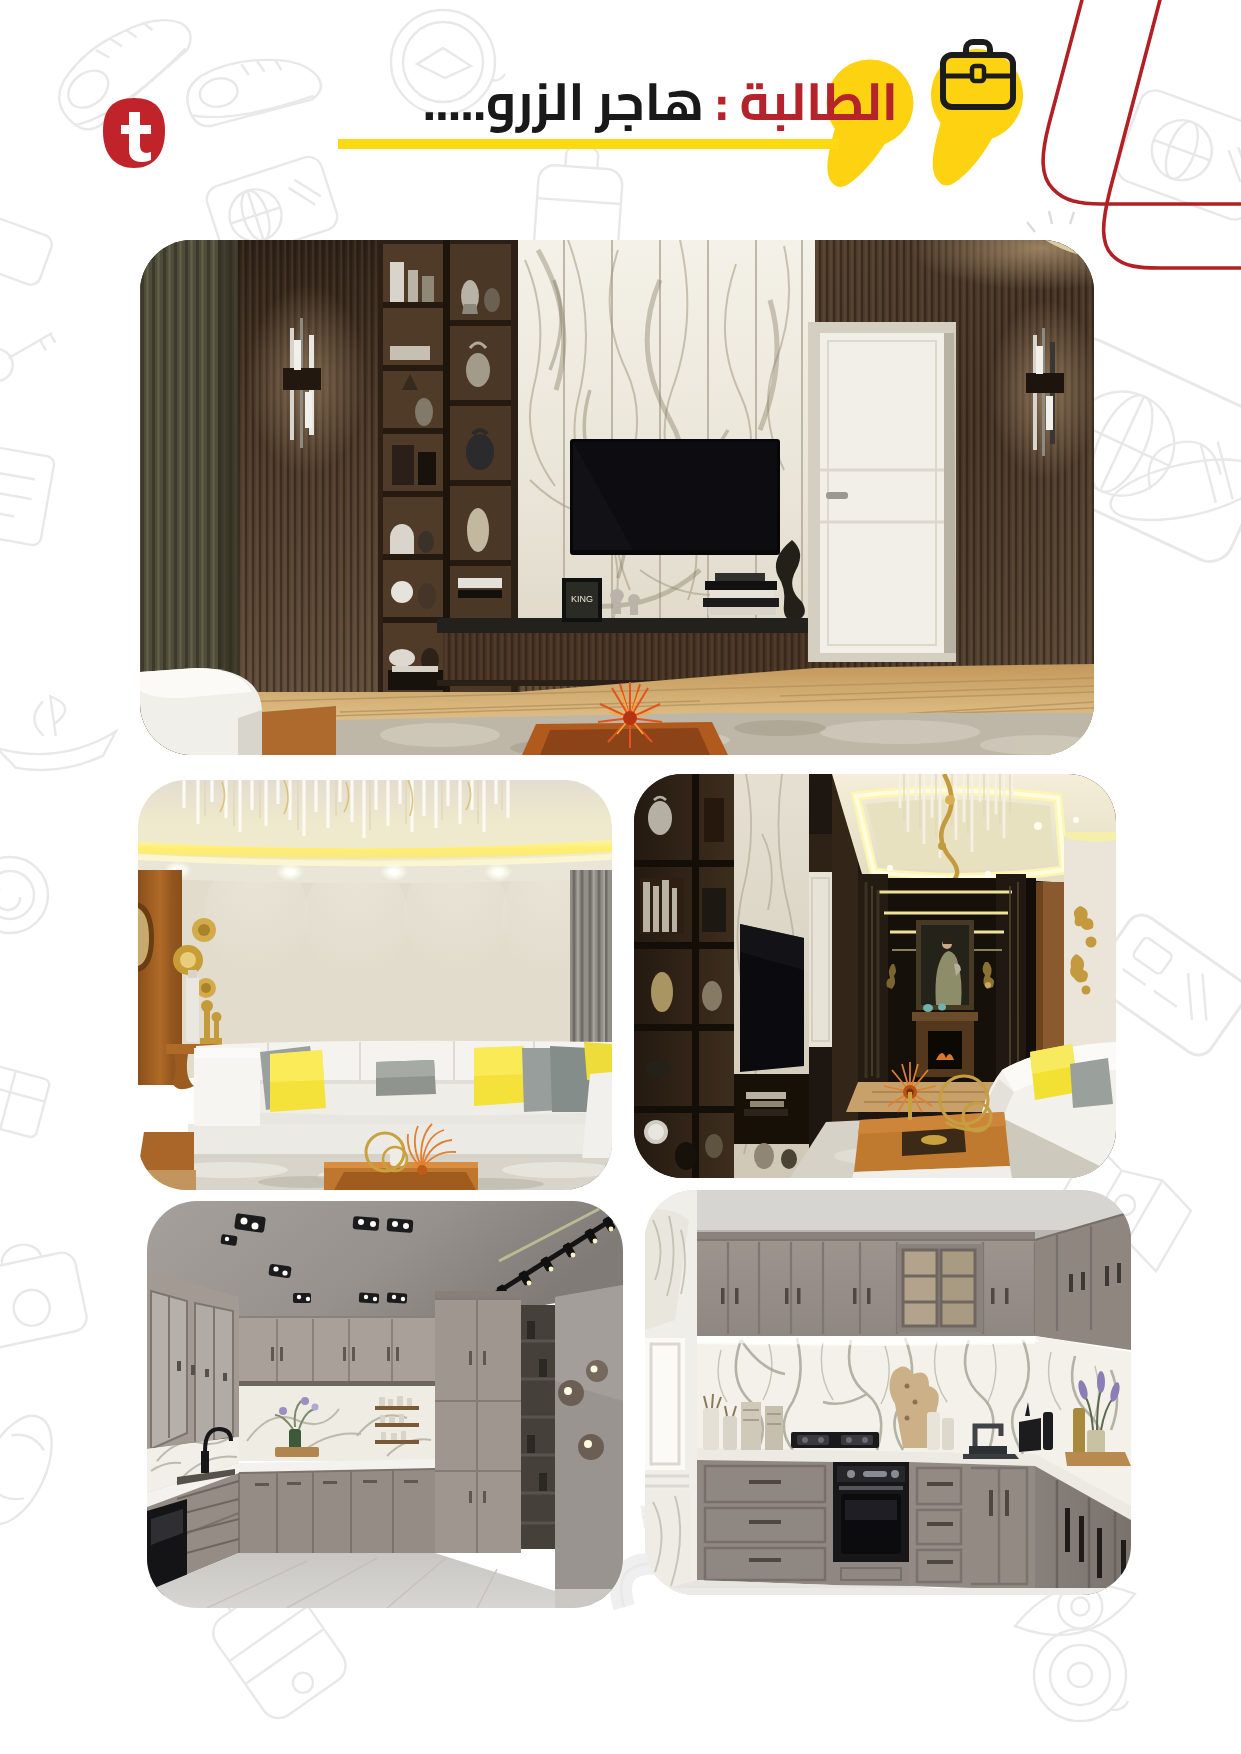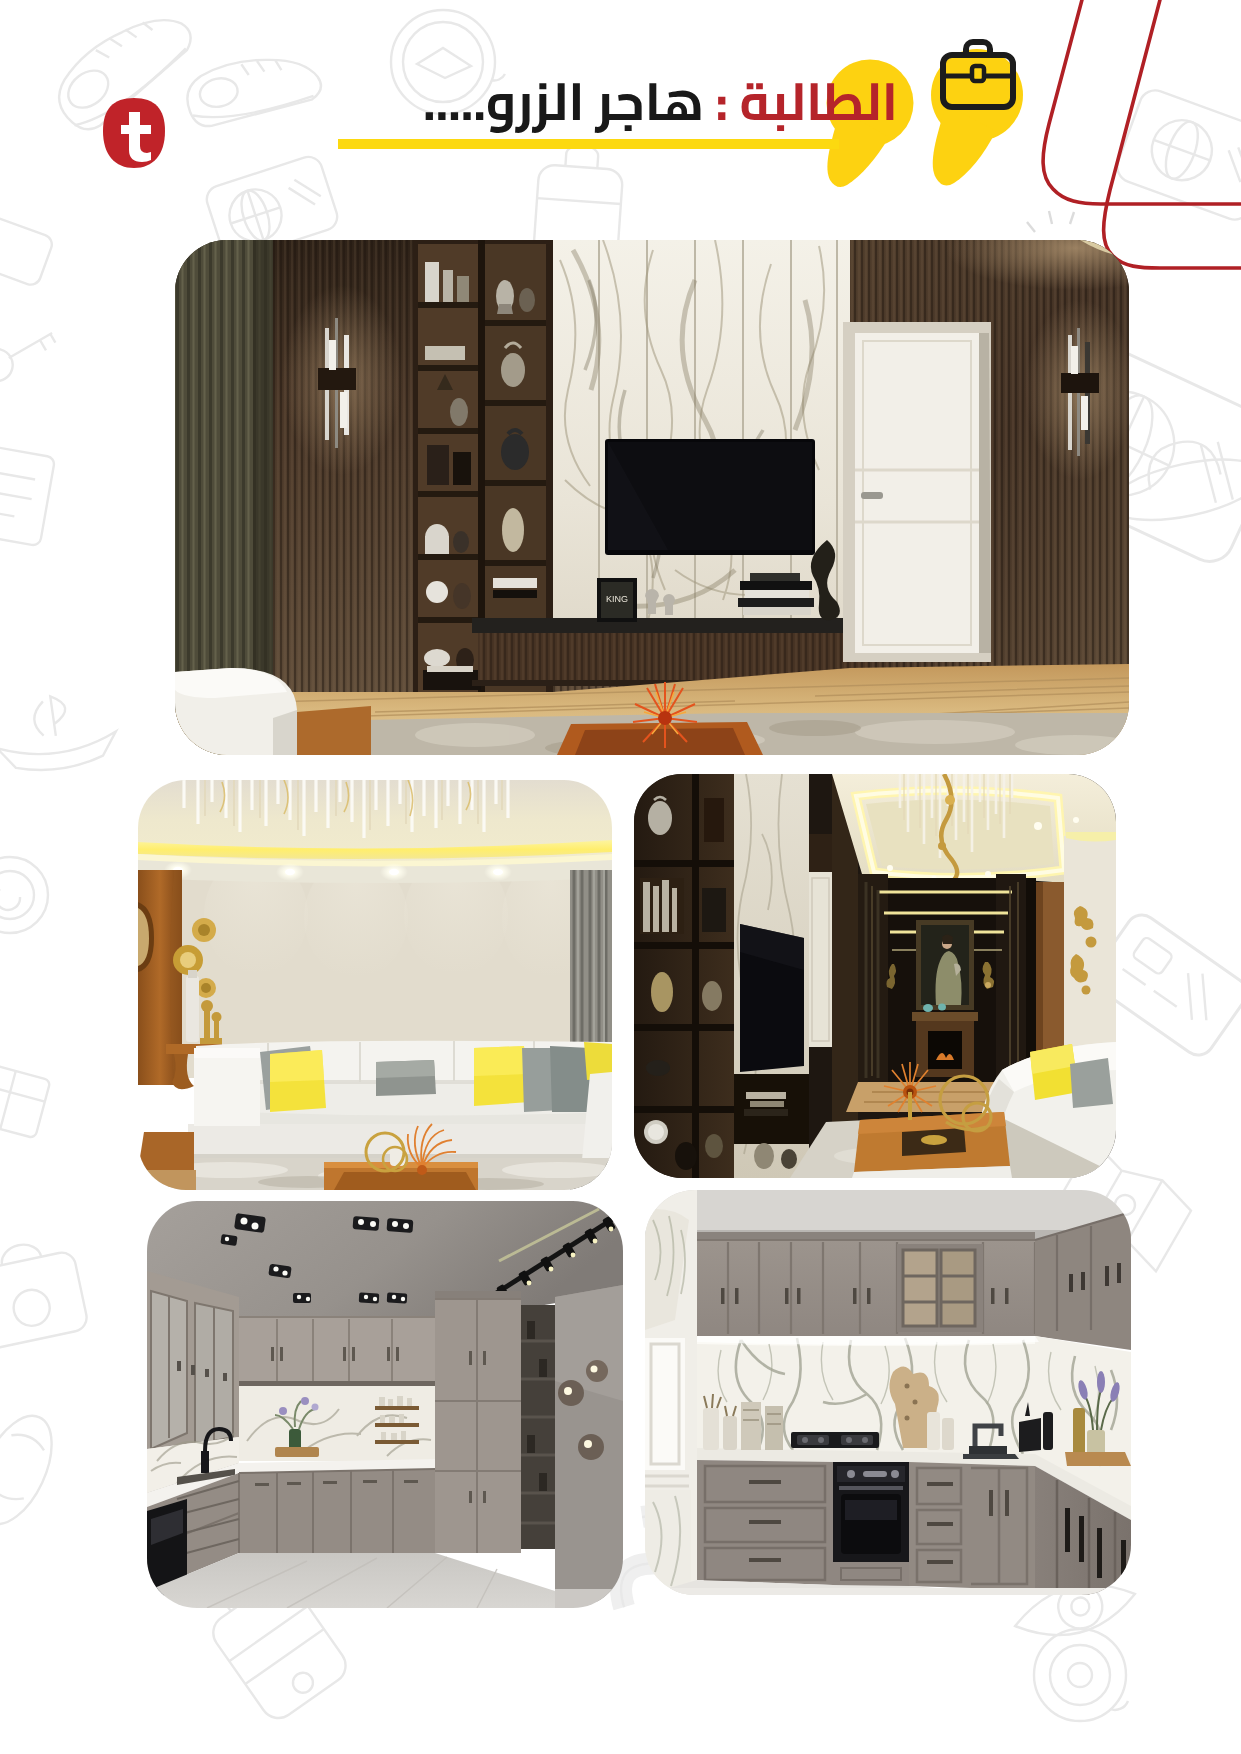--- a/index.html
+++ b/index.html
@@ -188,21 +188,21 @@
 </svg>
 
 <svg class="abs" style="left:398px;top:62px" width="510" height="78" viewBox="-500 -58 510 78">
   <path d="M-11.60 0.0V-36.74H-4.68V0.0Z M-26.86 0.0V-36.74H-19.91V0.0ZM-32.76 0.0V-6.01H-26.86V0.0ZM-32.76 0.0Q-33.05 0.0 -33.25 -0.20Q-33.44 -0.41 -33.56 -0.81Q-33.67 -1.20 -33.73 -1.76Q-33.8 -2.32 -33.8 -3.02Q-33.8 -3.95 -33.70 -4.60Q-33.60 -5.26 -33.37 -5.64Q-33.13 -6.01 -32.76 -6.01Z M-38.21 0.0V-6.01H-32.73V0.0ZM-74.46 0.0V-6.01H-38.16L-44.02 -0.94V-11.87Q-44.02 -14.81 -44.82 -16.60Q-45.61 -18.39 -47.07 -19.24Q-48.54 -20.08 -50.63 -20.08Q-52.88 -20.08 -54.87 -19.20Q-56.86 -18.31 -58.58 -16.91Q-60.30 -15.51 -61.76 -13.90Q-63.22 -12.29 -64.37 -10.79Q-65.52 -9.30 -66.33 -8.29L-67.92 -13.29Q-65.79 -16.03 -63.92 -18.36Q-62.06 -20.70 -60.06 -22.43Q-58.05 -24.16 -55.60 -25.13Q-53.16 -26.09 -49.91 -26.09Q-46.44 -26.09 -44.01 -24.93Q-41.57 -23.76 -40.04 -21.72Q-38.50 -19.69 -37.80 -17.15Q-37.10 -14.61 -37.10 -11.87V0.0ZM-70.89 -6.01V-36.74H-63.94V-6.01ZM-74.46 0.0Q-74.75 0.0 -74.95 -0.20Q-75.15 -0.41 -75.26 -0.81Q-75.38 -1.20 -75.44 -1.76Q-75.50 -2.32 -75.50 -3.02Q-75.50 -3.95 -75.40 -4.60Q-75.30 -5.26 -75.07 -5.64Q-74.84 -6.01 -74.46 -6.01ZM-32.73 0.0V-6.01Q-32.44 -6.01 -32.24 -5.80Q-32.04 -5.59 -31.93 -5.20Q-31.82 -4.80 -31.75 -4.26Q-31.69 -3.71 -31.69 -3.02Q-31.69 -2.32 -31.75 -1.76Q-31.82 -1.20 -31.93 -0.81Q-32.04 -0.41 -32.24 -0.20Q-32.44 0.0 -32.73 0.0Z M-80.39 0.0V-6.01H-74.46V0.0ZM-87.31 0.0V-36.74H-80.39V0.0ZM-74.46 0.0V-6.01Q-74.17 -6.01 -73.97 -5.80Q-73.77 -5.59 -73.66 -5.20Q-73.54 -4.80 -73.48 -4.26Q-73.42 -3.71 -73.42 -3.02Q-73.42 -2.32 -73.48 -1.76Q-73.54 -1.20 -73.66 -0.81Q-73.77 -0.41 -73.97 -0.20Q-74.17 0.0 -74.46 0.0Z M-102.57 0.0V-36.74H-95.62V0.0ZM-108.47 0.0V-6.01H-102.57V0.0ZM-108.47 0.0Q-108.76 0.0 -108.96 -0.20Q-109.16 -0.41 -109.27 -0.81Q-109.38 -1.20 -109.45 -1.76Q-109.51 -2.32 -109.51 -3.02Q-109.51 -3.95 -109.41 -4.60Q-109.31 -5.26 -109.08 -5.64Q-108.84 -6.01 -108.47 -6.01Z M-113.92 0.0V-6.01H-108.45V0.0ZM-126.36 0.0Q-126.65 0.0 -126.85 -0.20Q-127.04 -0.41 -127.16 -0.81Q-127.27 -1.20 -127.33 -1.76Q-127.4 -2.32 -127.4 -3.02Q-127.4 -3.95 -127.30 -4.60Q-127.20 -5.26 -126.97 -5.64Q-126.73 -6.01 -126.36 -6.01ZM-126.36 0.0V-6.01H-116.82L-120.88 -2.66V-26.09H-113.92V0.0ZM-108.45 0.0V-6.01Q-108.16 -6.01 -107.96 -5.80Q-107.76 -5.59 -107.65 -5.20Q-107.53 -4.80 -107.47 -4.26Q-107.41 -3.71 -107.41 -3.02Q-107.41 -2.32 -107.47 -1.76Q-107.53 -1.20 -107.65 -0.81Q-107.76 -0.41 -107.96 -0.20Q-108.15 0.0 -108.45 0.0ZM-120.90 11.06V5.13H-113.91V11.06Z M-143.58 0.0Q-148.00 0.0 -150.86 -1.39Q-153.72 -2.79 -155.09 -5.66Q-156.46 -8.52 -156.46 -12.90Q-156.46 -17.27 -155.09 -20.21Q-153.72 -23.16 -150.86 -24.63Q-148.00 -26.09 -143.58 -26.09H-131.82V-3.27H-138.77V-21.55L-137.05 -20.08H-143.58Q-145.68 -20.08 -146.99 -19.57Q-148.30 -19.06 -148.91 -17.53Q-149.51 -15.99 -149.51 -12.90Q-149.51 -9.92 -148.96 -8.44Q-148.40 -6.97 -147.10 -6.49Q-145.80 -6.01 -143.58 -6.01H-126.34V0.0ZM-126.34 0.0V-6.01Q-126.05 -6.01 -125.85 -5.80Q-125.66 -5.59 -125.54 -5.20Q-125.43 -4.80 -125.37 -4.26Q-125.30 -3.71 -125.30 -3.02Q-125.30 -2.32 -125.37 -1.76Q-125.43 -1.20 -125.54 -0.81Q-125.66 -0.41 -125.85 -0.20Q-126.05 0.0 -126.34 0.0ZM-151.30 -30.87V-36.80H-144.60V-30.87ZM-141.85 -30.87V-36.80H-135.16V-30.87Z M-179.87 -15.54V-23.25H-172.61V-15.54ZM-179.87 0.0V-7.71H-172.61V0.0Z" fill="#b5242a"></path>
   <path d="M-235.76 0.0V-6.01H-199.66L-204.49 -2.12V-11.00Q-204.49 -15.47 -205.67 -18.18Q-206.85 -20.90 -209.37 -22.13Q-211.88 -23.36 -215.88 -23.36Q-217.81 -23.36 -220.10 -23.23Q-222.39 -23.10 -224.65 -22.91Q-226.91 -22.71 -228.75 -22.52L-229.48 -27.21Q-227.69 -27.67 -225.36 -28.18Q-223.03 -28.69 -220.45 -29.06Q-217.87 -29.42 -215.41 -29.42Q-212.06 -29.42 -208.87 -28.52Q-205.68 -27.61 -203.13 -25.52Q-200.58 -23.42 -199.07 -19.86Q-197.57 -16.30 -197.57 -11.00V0.0ZM-230.41 -6.01V-8.60Q-230.41 -11.14 -229.12 -13.28Q-227.83 -15.42 -225.60 -16.71Q-223.37 -18.00 -220.64 -18.00Q-217.89 -18.00 -215.69 -16.71Q-213.49 -15.42 -212.22 -13.29Q-210.95 -11.16 -210.95 -8.62V-6.01H-216.49V-8.62Q-216.49 -9.94 -217.05 -10.95Q-217.61 -11.97 -218.54 -12.57Q-219.48 -13.18 -220.64 -13.18Q-221.77 -13.18 -222.73 -12.57Q-223.69 -11.97 -224.28 -10.94Q-224.86 -9.92 -224.86 -8.60V-6.01ZM-235.76 0.0Q-236.06 0.0 -236.25 -0.20Q-236.45 -0.41 -236.57 -0.81Q-236.68 -1.20 -236.74 -1.76Q-236.80 -2.32 -236.80 -3.02Q-236.80 -3.95 -236.71 -4.60Q-236.61 -5.26 -236.37 -5.64Q-236.14 -6.01 -235.76 -6.01Z M-241.69 0.0V-6.01H-235.76V0.0ZM-248.61 0.0V-36.74H-241.69V0.0ZM-235.76 0.0V-6.01Q-235.47 -6.01 -235.27 -5.80Q-235.08 -5.59 -234.96 -5.20Q-234.85 -4.80 -234.79 -4.26Q-234.72 -3.71 -234.72 -3.02Q-234.72 -2.32 -234.79 -1.76Q-234.85 -1.20 -234.96 -0.81Q-235.08 -0.41 -235.27 -0.20Q-235.47 0.0 -235.76 0.0Z M-283.34 0.0V-6.01H-261.01L-263.35 -4.12V-13.72Q-263.35 -16.83 -265.29 -18.44Q-267.24 -20.05 -271.44 -20.05Q-272.63 -20.05 -274.70 -19.87Q-276.77 -19.70 -279.22 -19.34L-279.89 -24.83Q-277.70 -25.37 -275.37 -25.73Q-273.04 -26.09 -270.83 -26.09Q-266.56 -26.09 -263.32 -24.61Q-260.08 -23.13 -258.23 -20.38Q-256.39 -17.62 -256.39 -13.72V0.0ZM-283.34 0.0Q-283.64 0.0 -283.83 -0.20Q-284.03 -0.41 -284.15 -0.81Q-284.26 -1.20 -284.32 -1.76Q-284.38 -2.32 -284.38 -3.02Q-284.38 -3.95 -284.29 -4.60Q-284.19 -5.26 -283.95 -5.64Q-283.72 -6.01 -283.34 -6.01ZM-273.33 11.06V5.13H-266.34V11.06Z M-290.06 0.0V-6.01H-283.34V0.0ZM-300.16 12.92Q-300.80 12.92 -301.59 12.85Q-302.38 12.78 -303.23 12.71L-302.94 6.77Q-302.11 6.81 -301.37 6.85Q-300.63 6.90 -300.24 6.90Q-298.19 6.90 -296.98 5.30Q-295.77 3.71 -295.77 0.77V-26.09H-288.82V0.77Q-288.82 4.32 -290.25 7.07Q-291.68 9.83 -294.23 11.37Q-296.78 12.92 -300.16 12.92ZM-283.34 0.0V-6.01Q-283.05 -6.01 -282.85 -5.80Q-282.65 -5.59 -282.54 -5.20Q-282.42 -4.80 -282.36 -4.26Q-282.30 -3.71 -282.30 -3.02Q-282.30 -2.32 -282.36 -1.76Q-282.42 -1.20 -282.54 -0.81Q-282.65 -0.41 -282.85 -0.20Q-283.05 0.0 -283.34 0.0Z M-325.05 0.0V-36.74H-318.13V0.0Z M-340.32 0.0V-36.74H-333.36V0.0ZM-346.21 0.0V-6.01H-340.32V0.0ZM-346.21 0.0Q-346.50 0.0 -346.70 -0.20Q-346.90 -0.41 -347.01 -0.81Q-347.13 -1.20 -347.19 -1.76Q-347.25 -2.32 -347.25 -3.02Q-347.25 -3.95 -347.15 -4.60Q-347.06 -5.26 -346.82 -5.64Q-346.59 -6.01 -346.21 -6.01Z M-352.92 0.0V-6.01H-346.21V0.0ZM-363.03 12.92Q-363.66 12.92 -364.46 12.85Q-365.25 12.78 -366.10 12.71L-365.81 6.77Q-364.98 6.81 -364.24 6.85Q-363.49 6.90 -363.11 6.90Q-361.06 6.90 -359.85 5.30Q-358.64 3.71 -358.64 0.77V-26.09H-351.69V0.77Q-351.69 4.32 -353.12 7.07Q-354.55 9.83 -357.09 11.37Q-359.64 12.92 -363.03 12.92ZM-346.21 0.0V-6.01Q-345.92 -6.01 -345.72 -5.80Q-345.52 -5.59 -345.41 -5.20Q-345.29 -4.80 -345.23 -4.26Q-345.17 -3.71 -345.17 -3.02Q-345.17 -2.32 -345.23 -1.76Q-345.29 -1.20 -345.41 -0.81Q-345.52 -0.41 -345.72 -0.20Q-345.92 0.0 -346.21 0.0ZM-358.64 -30.87V-36.80H-351.65V-30.87Z M-379.82 12.92Q-380.46 12.92 -381.25 12.85Q-382.05 12.78 -382.89 12.71L-382.60 6.77Q-381.78 6.81 -381.03 6.85Q-380.29 6.90 -379.90 6.90Q-377.86 6.90 -376.64 5.30Q-375.43 3.71 -375.43 0.77V-26.09H-368.48V0.77Q-368.48 4.32 -369.91 7.07Q-371.34 9.83 -373.89 11.37Q-376.44 12.92 -379.82 12.92Z M-399.38 12.92Q-401.34 12.92 -403.45 12.63Q-405.55 12.34 -407.91 11.84L-406.89 6.29Q-404.28 6.61 -402.46 6.76Q-400.64 6.90 -399.38 6.90Q-395.66 6.90 -393.99 5.55Q-392.33 4.20 -392.33 1.52V-21.29L-390.60 -20.08H-397.13Q-399.23 -20.08 -400.54 -19.57Q-401.85 -19.06 -402.46 -17.53Q-403.06 -15.99 -403.06 -12.90Q-403.06 -9.92 -402.51 -8.44Q-401.95 -6.97 -400.65 -6.49Q-399.35 -6.01 -397.13 -6.01H-392.33V0.0H-397.13Q-401.55 0.0 -404.41 -1.39Q-407.27 -2.79 -408.64 -5.66Q-410.02 -8.52 -410.02 -12.90Q-410.02 -17.27 -408.64 -20.21Q-407.27 -23.16 -404.41 -24.63Q-401.55 -26.09 -397.13 -26.09H-385.37V1.49Q-385.37 5.05 -387.10 7.62Q-388.83 10.20 -391.98 11.56Q-395.12 12.92 -399.38 12.92Z M-421.99 0.0V-7.71H-414.73V0.0Z M-434.57 0.0V-7.71H-427.32V0.0Z M-447.16 0.0V-7.71H-439.90V0.0Z M-459.74 0.0V-7.71H-452.48V0.0Z M-472.32 0.0V-7.71H-465.07V0.0Z" fill="#191919"></path>
 
 </svg>
 
 <div class="abs" style="left:338px;top:139px;width:501px;height:10px;background:#fcd910;"></div>
 
-<div class="photo" style="left:140px;top:240px;width:954px;height:515px;border-radius:52px;margin-left:35px;">
+<div class="photo" style="left:140px;top:240px;width:954px;height:515px;border-radius:52px;">
 <svg width="954" height="515" viewBox="0 0 954 515">
   <defs>
     <linearGradient id="p1wall" x1="0" y1="0" x2="0" y2="1">
       <stop offset="0" stop-color="#2e2218"></stop>
           <stop offset="0.35" stop-color="#4a3728"></stop>
           <stop offset="1" stop-color="#63503c"></stop>
     </linearGradient>
     <linearGradient id="p1wallR" x1="0" y1="0" x2="1" y2="1">
       <stop offset="0" stop-color="#53402e"></stop>
           <stop offset="0.5" stop-color="#463426"></stop>

